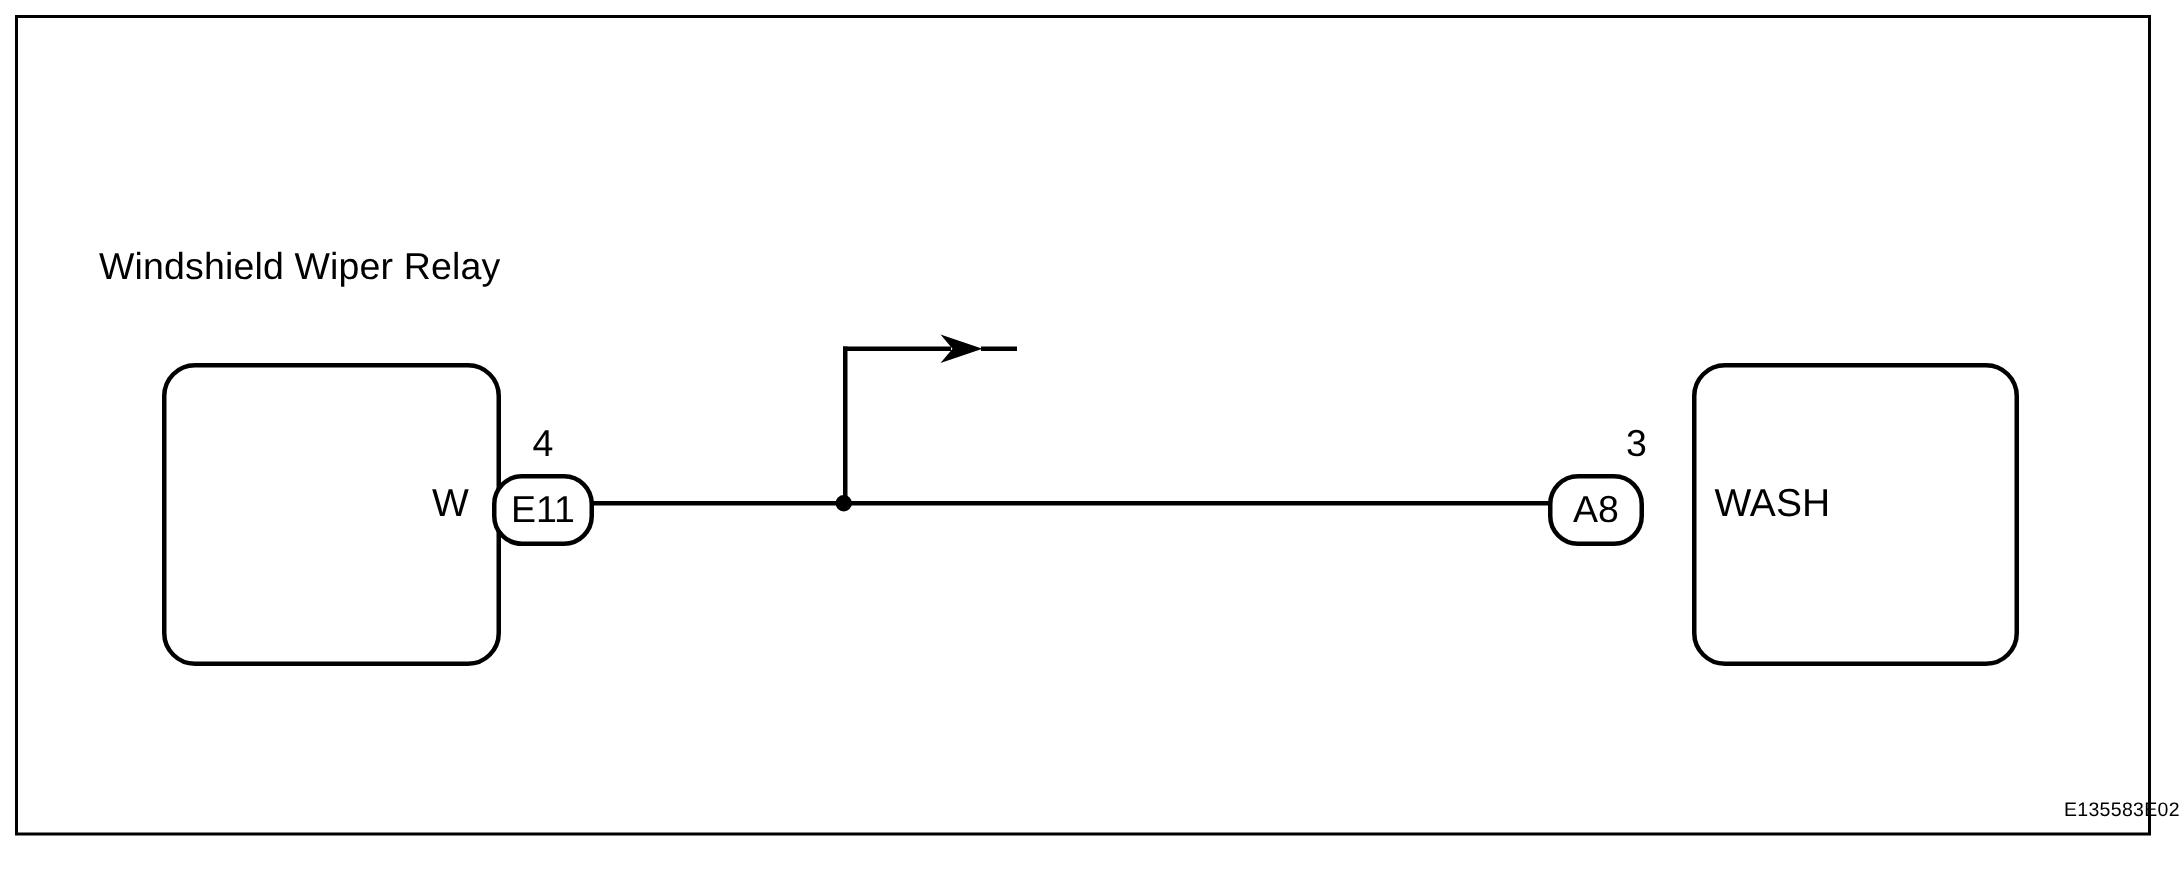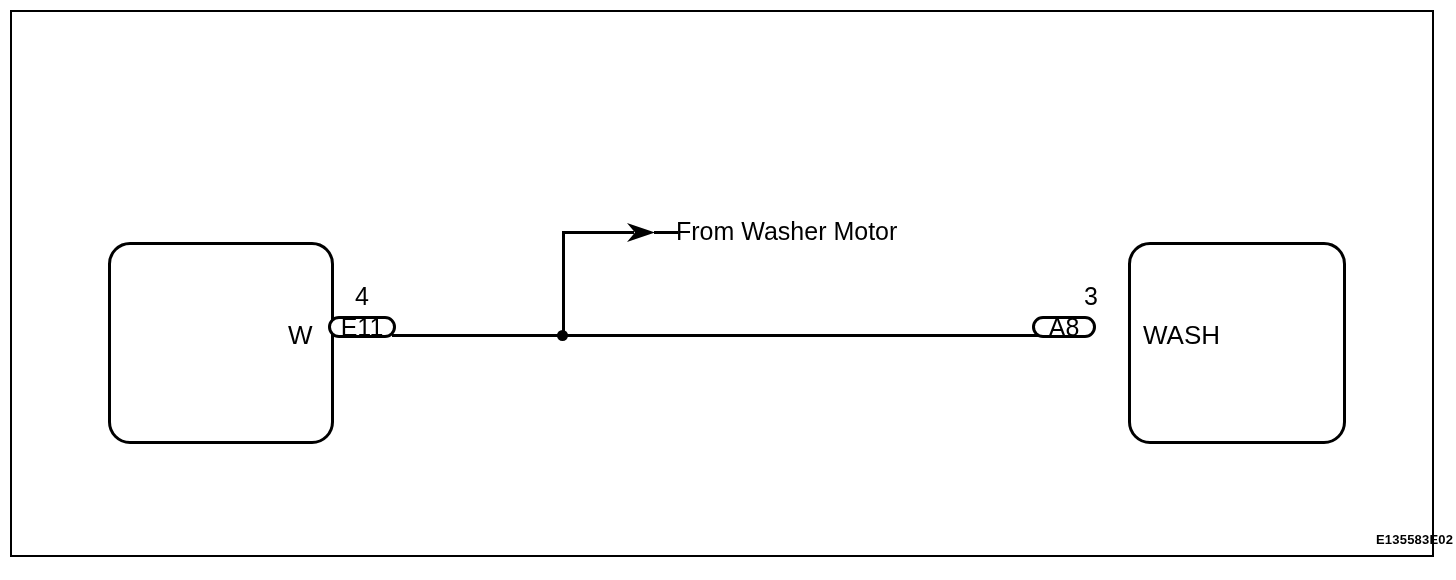--- a/index.html
+++ b/index.html
@@ -74,21 +74,21 @@
     position: absolute;
     font-size: 25px;
     line-height: 1;
     white-space: nowrap;
   }
   #relay-pin-number { left: 355px;  top: 284px; }
   #ecu-pin-number   { left: 1084px; top: 284px; }
   
   .connector-oval {
     position: absolute;
-    height: 22px;
+    height: 48px;
     border: 3px solid #000000;
     border-radius: 20px;
     background: #ffffff;
     box-sizing: border-box;
     display: flex;
     align-items: center;
     justify-content: center;
     font-size: 25px;
     line-height: 1;
     z-index: 5;
@@ -165,33 +165,34 @@
     line-height: 1;
     white-space: nowrap;
   }
   
   #figure-code {
     position: absolute;
     left: 1340px;
     top: 533px;
     font-size: 13px;
     line-height: 1;
-    font-weight: bold;
+    font-weight: normal;
     letter-spacing: 0.2px;
     white-space: nowrap;
     padding-left: 36px;
   }
 </style>
 </head>
 <body>
 
 <div id="canvas">
 
   <div class="frame"></div>
 
+  <div class="comp-title" id="relay-title">Windshield Wiper Relay</div>
 
   <div class="comp-box" id="relay-box"></div>
 
   <div class="terminal-name" id="relay-terminal-name">W</div>
 
   <div class="pin-number" id="relay-pin-number">4</div>
 
   <div class="connector-oval" id="relay-connector">E11</div>
 
   <div class="wire-h" id="main-wire"></div>
@@ -201,21 +202,20 @@
   <div class="wire-h" id="branch-lead"></div>
 
   <div id="junction-dot"></div>
 
   <svg id="branch-arrowhead" viewBox="0 0 30 23">
     <path d="M 1 2 L 29 11.5 L 1 21 L 9 11.5 Z" fill="#000000"></path>
   </svg>
 
   <div class="wire-h" id="branch-stub"></div>
 
-  <div id="branch-label">From Washer Motor</div>
 
 
   <div class="comp-box" id="ecu-box"></div>
 
   <div class="terminal-name" id="ecu-terminal-name">WASH</div>
 
   <div class="pin-number" id="ecu-pin-number">3</div>
 
   <div class="connector-oval" id="ecu-connector">A8</div>
 

